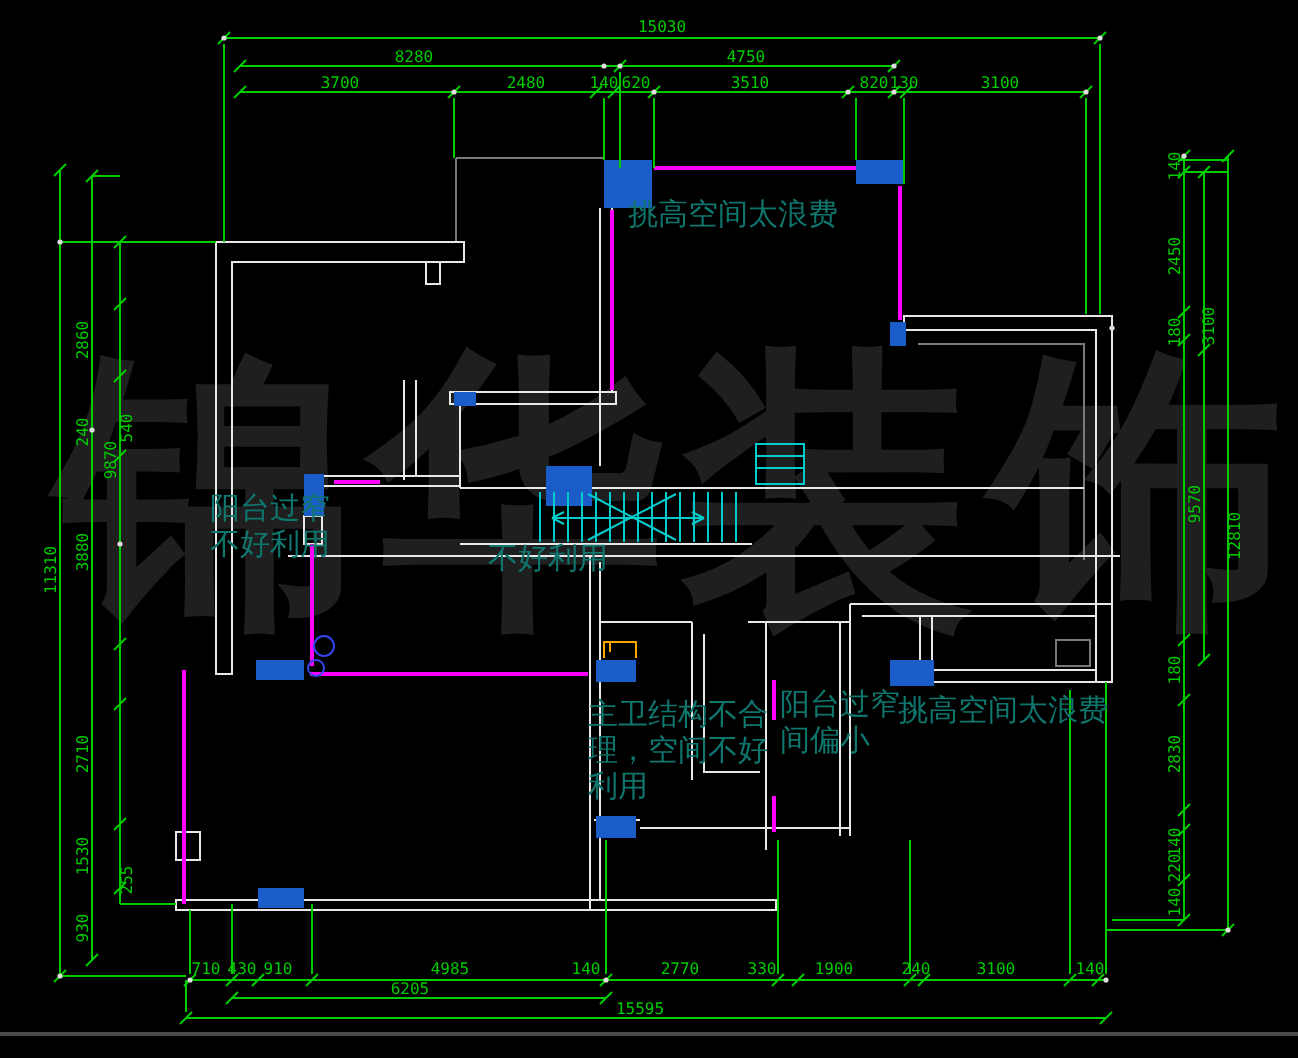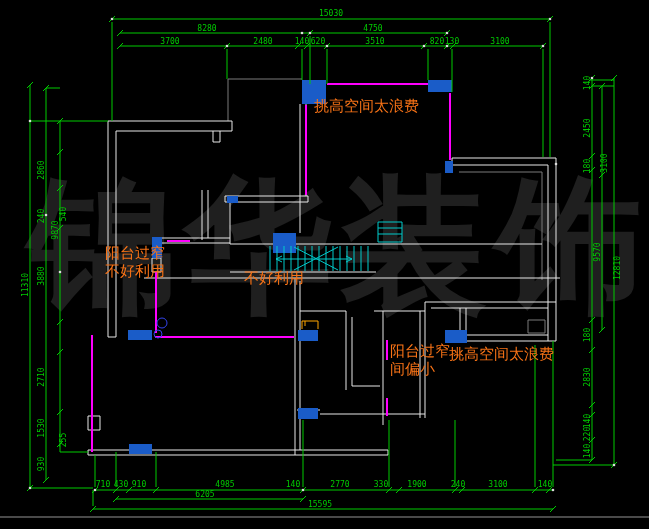--- a/index.html
+++ b/index.html
@@ -3,22 +3,22 @@
 <meta charset="utf-8">
 <style>
   html,body{margin:0;padding:0;background:#000;}
   .canvas{position:relative;width:649px;height:529px;background:#000;overflow:hidden;
           font-family:"DejaVu Sans Mono",monospace;}
   .watermark{position:absolute;left:28px;top:168px;width:615px;height:170px;
              font-family:"DejaVu Serif",serif;font-weight:bold;font-size:148px;
              line-height:1.05;letter-spacing:8px;color:#1f1f1f;white-space:nowrap;
              user-select:none;}
   svg{position:absolute;left:0;top:0;z-index:2;}
-  .anno{position:absolute;z-index:3;color:#f97316;font-size:15px;line-height:18px;
-        font-family:Liberation Mono, monospace;white-space:pre-line;}
+  .anno{position:absolute;z-index:3;color:#0f766e;font-size:15px;line-height:18px;
+        font-family:Liberation Sans, sans-serif;white-space:pre-line;}
   text{font-family:"DejaVu Sans Mono",monospace;font-size:8px;}
 </style>
 </head>
 <body>
 
 <div class="canvas">
 
   <div class="watermark">锦华装饰</div>
 
   <svg width="649" height="529" viewBox="0 0 649 529">
@@ -180,16 +180,19 @@
 
     <g stroke="#4a4a4a" stroke-width="2">
       <path d="M0,517 H649"></path>
     </g>
   </svg>
 
   <div class="anno" style="left:314px;top:99px">挑高空间太浪费</div>
   <div class="anno" style="left:105px;top:246px">阳台过窄
 不好利用</div>
   <div class="anno" style="left:244px;top:271px">不好利用</div>
+  <div class="anno" style="left:294px;top:349px">主卫结构不合
+理，空间不好
+利用</div>
   <div class="anno" style="left:390px;top:344px">阳台过窄，
 间偏小</div>
   <div class="anno" style="left:449px;top:347px">挑高空间太浪费</div>
 </div>
 
 </body></html>

